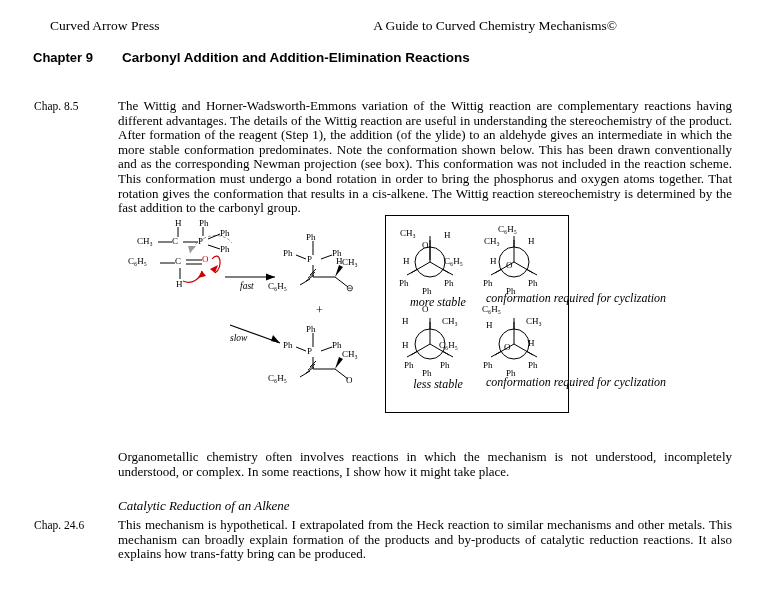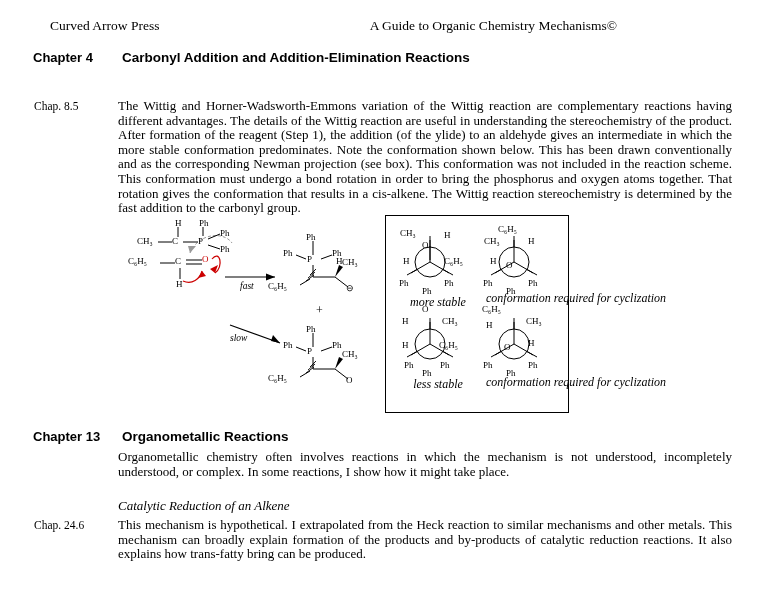--- a/index.html
+++ b/index.html
@@ -123,25 +123,25 @@
   }
   svg { display: block; }
 </style>
 </head>
 <body>
 
 <div class="page">
 
   <div class="header">
     <span class="header-left">Curved Arrow Press</span>
-    <span class="header-right">A Guide to Organic Chemistry Mechanisms©</span>
+    <span class="header-right">A Guide to Curved Chemistry Mechanisms©</span>
   </div>
 
   <div class="chapter-row" style="top:48px;">
-    <span class="chapter-label">Chapter 4</span>
+    <span class="chapter-label">Chapter 9</span>
     <span class="chapter-title">Carbonyl Addition and Addition-Elimination Reactions</span>
   </div>
 
 
   <div class="para-label" style="left:34px; top:100px;">Chap. 8.5</div>
   <div class="para-body" style="left:118px; top:99px; width:614px;">The Wittig and Horner-Wadsworth-Emmons variation of the Wittig reaction are complementary reactions having different advantages. The details of the Wittig reaction are useful in understanding the stereochemistry of the product. After formation of the reagent (Step 1), the  addition (of the ylide) to an aldehyde gives an intermediate in which the more stable conformation predominates. Note the conformation shown below. This has been drawn conventionally and as the corresponding Newman projection (see box). This conformation was not included in the reaction scheme. This conformation must undergo a bond rotation in order to bring the phosphorus and oxygen atoms together. That rotation gives the conformation that results in a cis-alkene. The Wittig reaction stereochemistry is determined by the fast addition to the carbonyl group.</div>
 
   <div class="scheme">
     <svg width="500" height="200" viewBox="0 0 500 200">
 
@@ -316,24 +316,20 @@
     <span class="lbl" style="left:140px; top:100px;">CH₃</span>
     <span class="lbl" style="left:100px; top:104px;">H</span>
     <span class="lbl" style="left:142px; top:122px;">H</span>
     <span class="lbl" style="left:97px; top:144px;">Ph</span>
     <span class="lbl" style="left:142px; top:144px;">Ph</span>
     <span class="lbl" style="left:120px; top:152px;">Ph</span>
     <span class="lbl" style="left:118px; top:126px;">O</span>
     <span class="lbl-i" style="left:100px; top:162px; width:64px;">conformation required for cyclization</span>
   </div>
 
-  <div class="chapter-row" style="top:427px;">
-    <span class="chapter-label">Chapter 13</span>
-    <span class="chapter-title">Organometallic Reactions</span>
-  </div>
 
   <div class="para-body" style="left:118px; top:450px; width:614px;">Organometallic chemistry often involves reactions in which the mechanism is not understood, incompletely understood, or complex. In some reactions, I show how it might take place.</div>
 
   <div class="subtitle" style="left:118px; top:498px;">Catalytic Reduction of an Alkene</div>
 
   <div class="para-label" style="left:34px; top:519px;">Chap. 24.6</div>
   <div class="para-body" style="left:118px; top:518px; width:614px;">This mechanism is hypothetical. I extrapolated from the Heck reaction to similar mechanisms and other metals. This mechanism can broadly explain formation of the products and by-products of catalytic reduction reactions. It also explains how trans-fatty bring can be produced.</div>
 
 </div>
 

